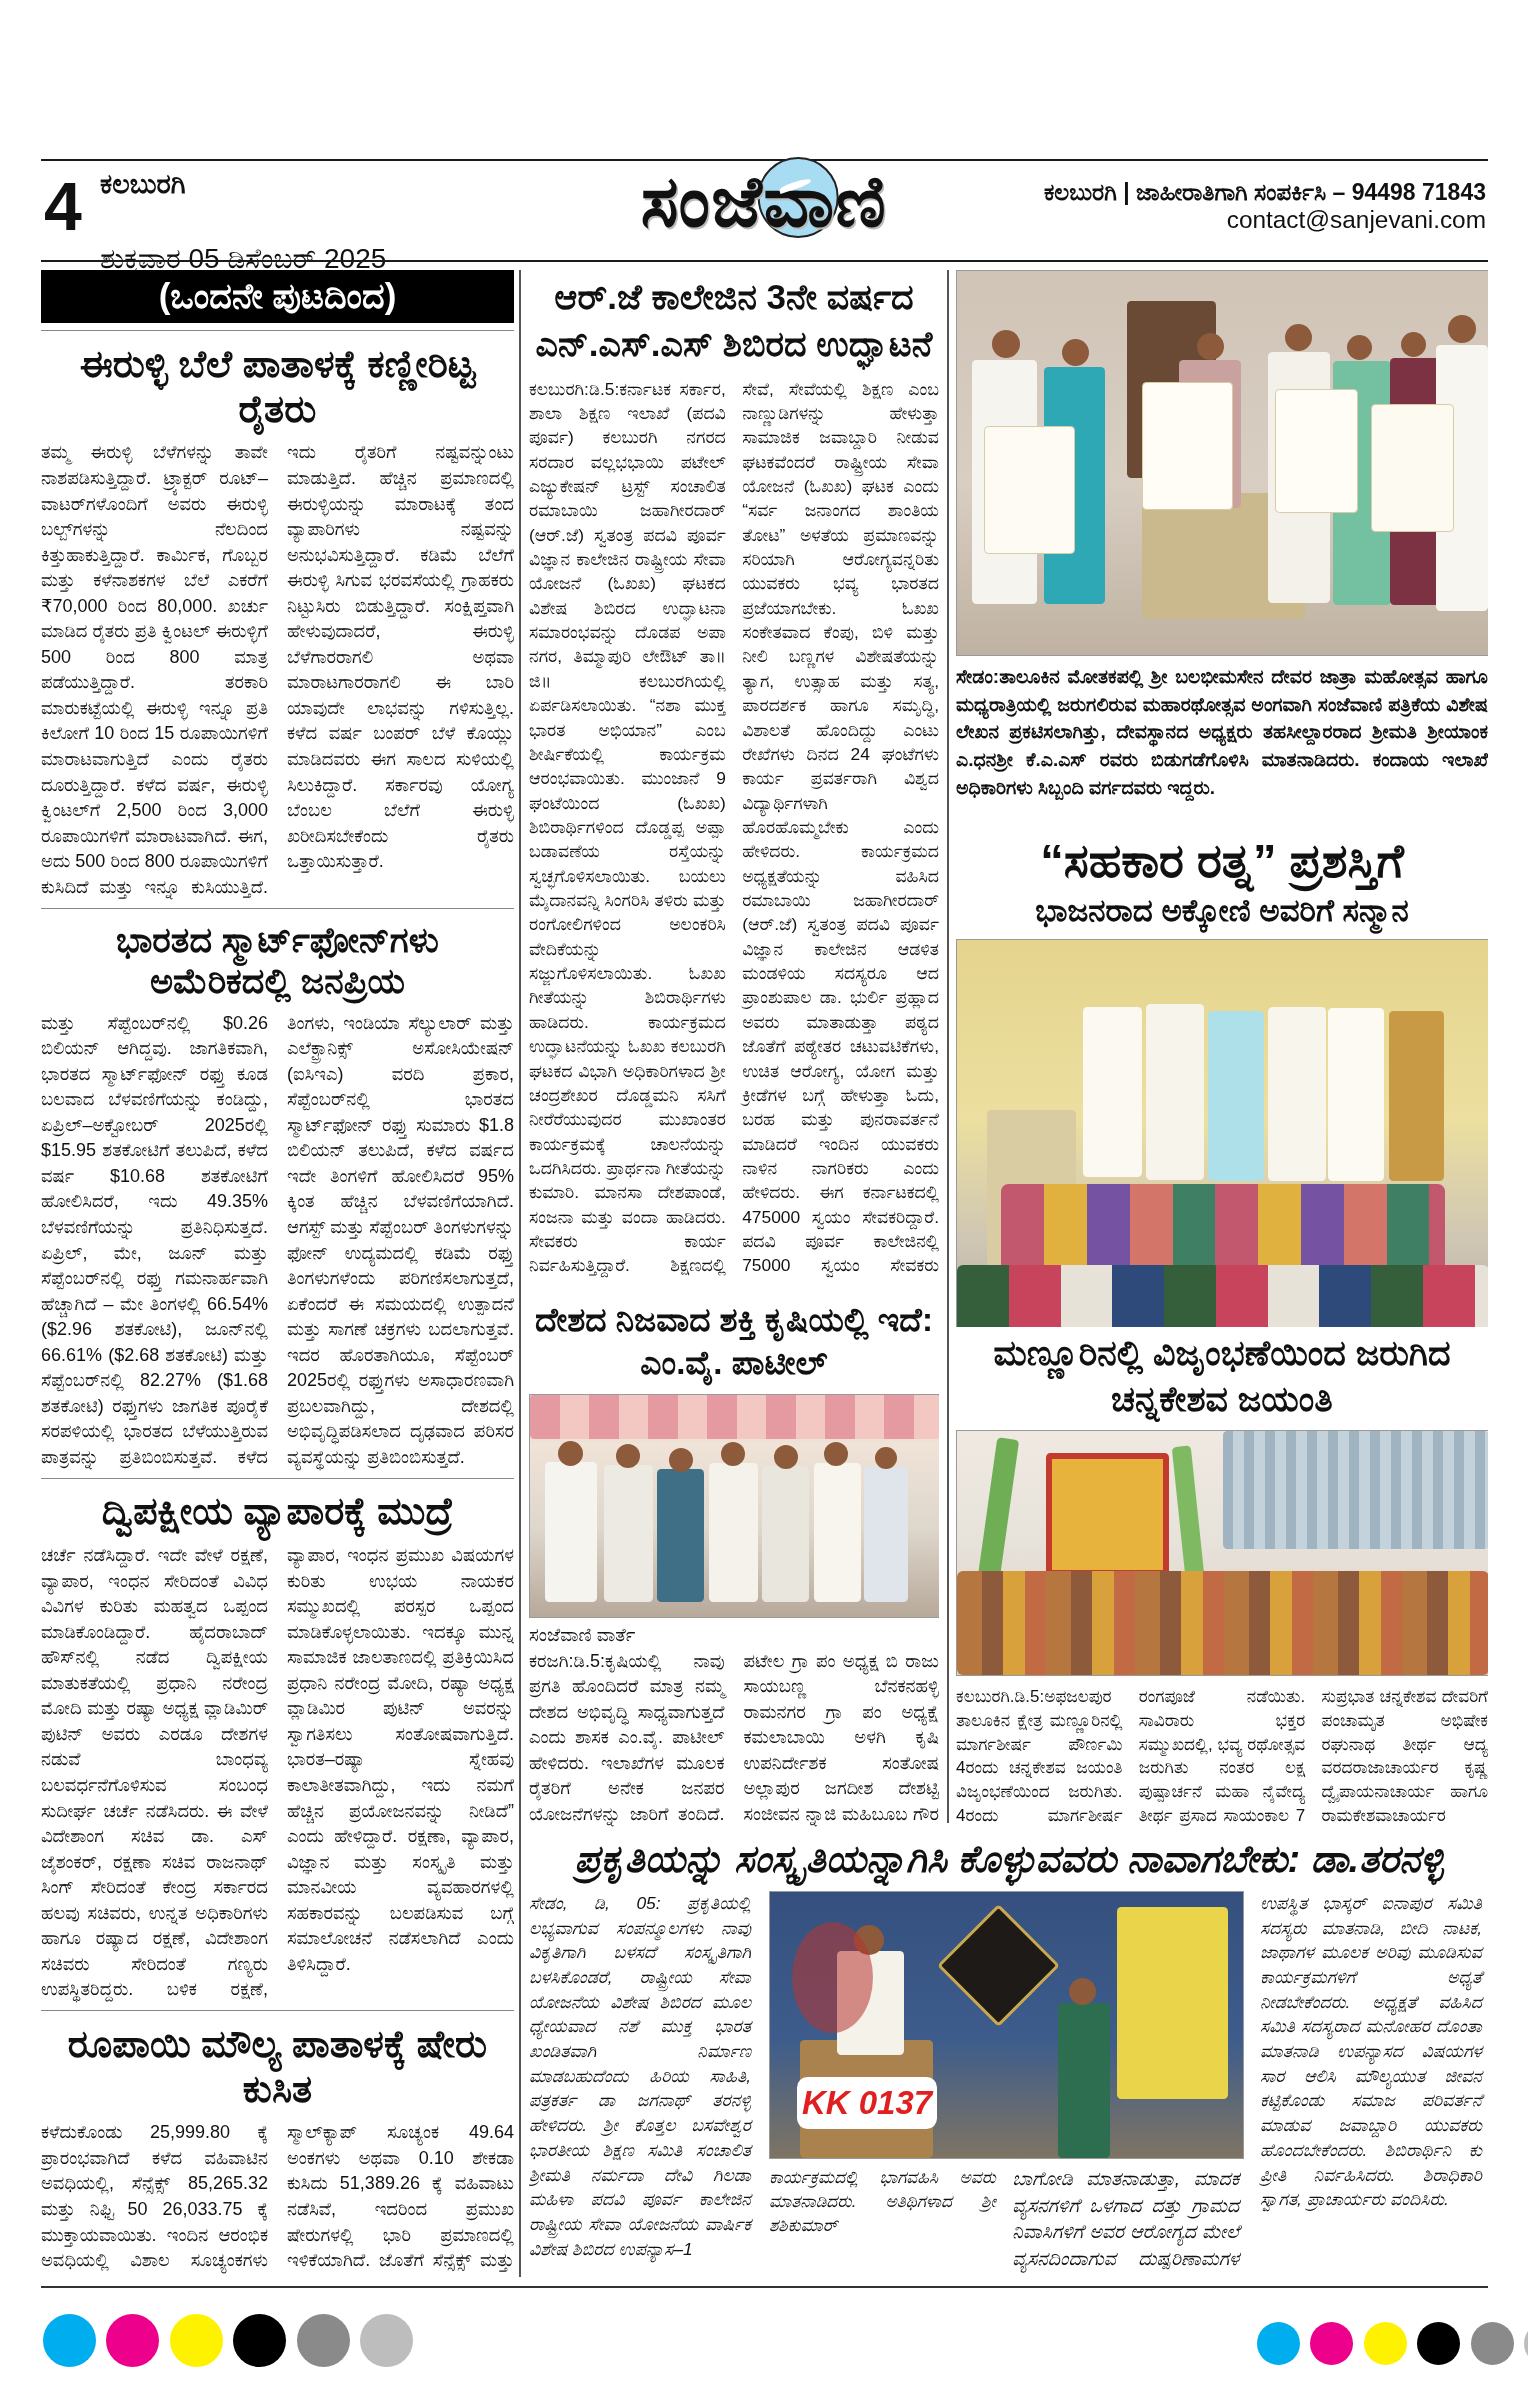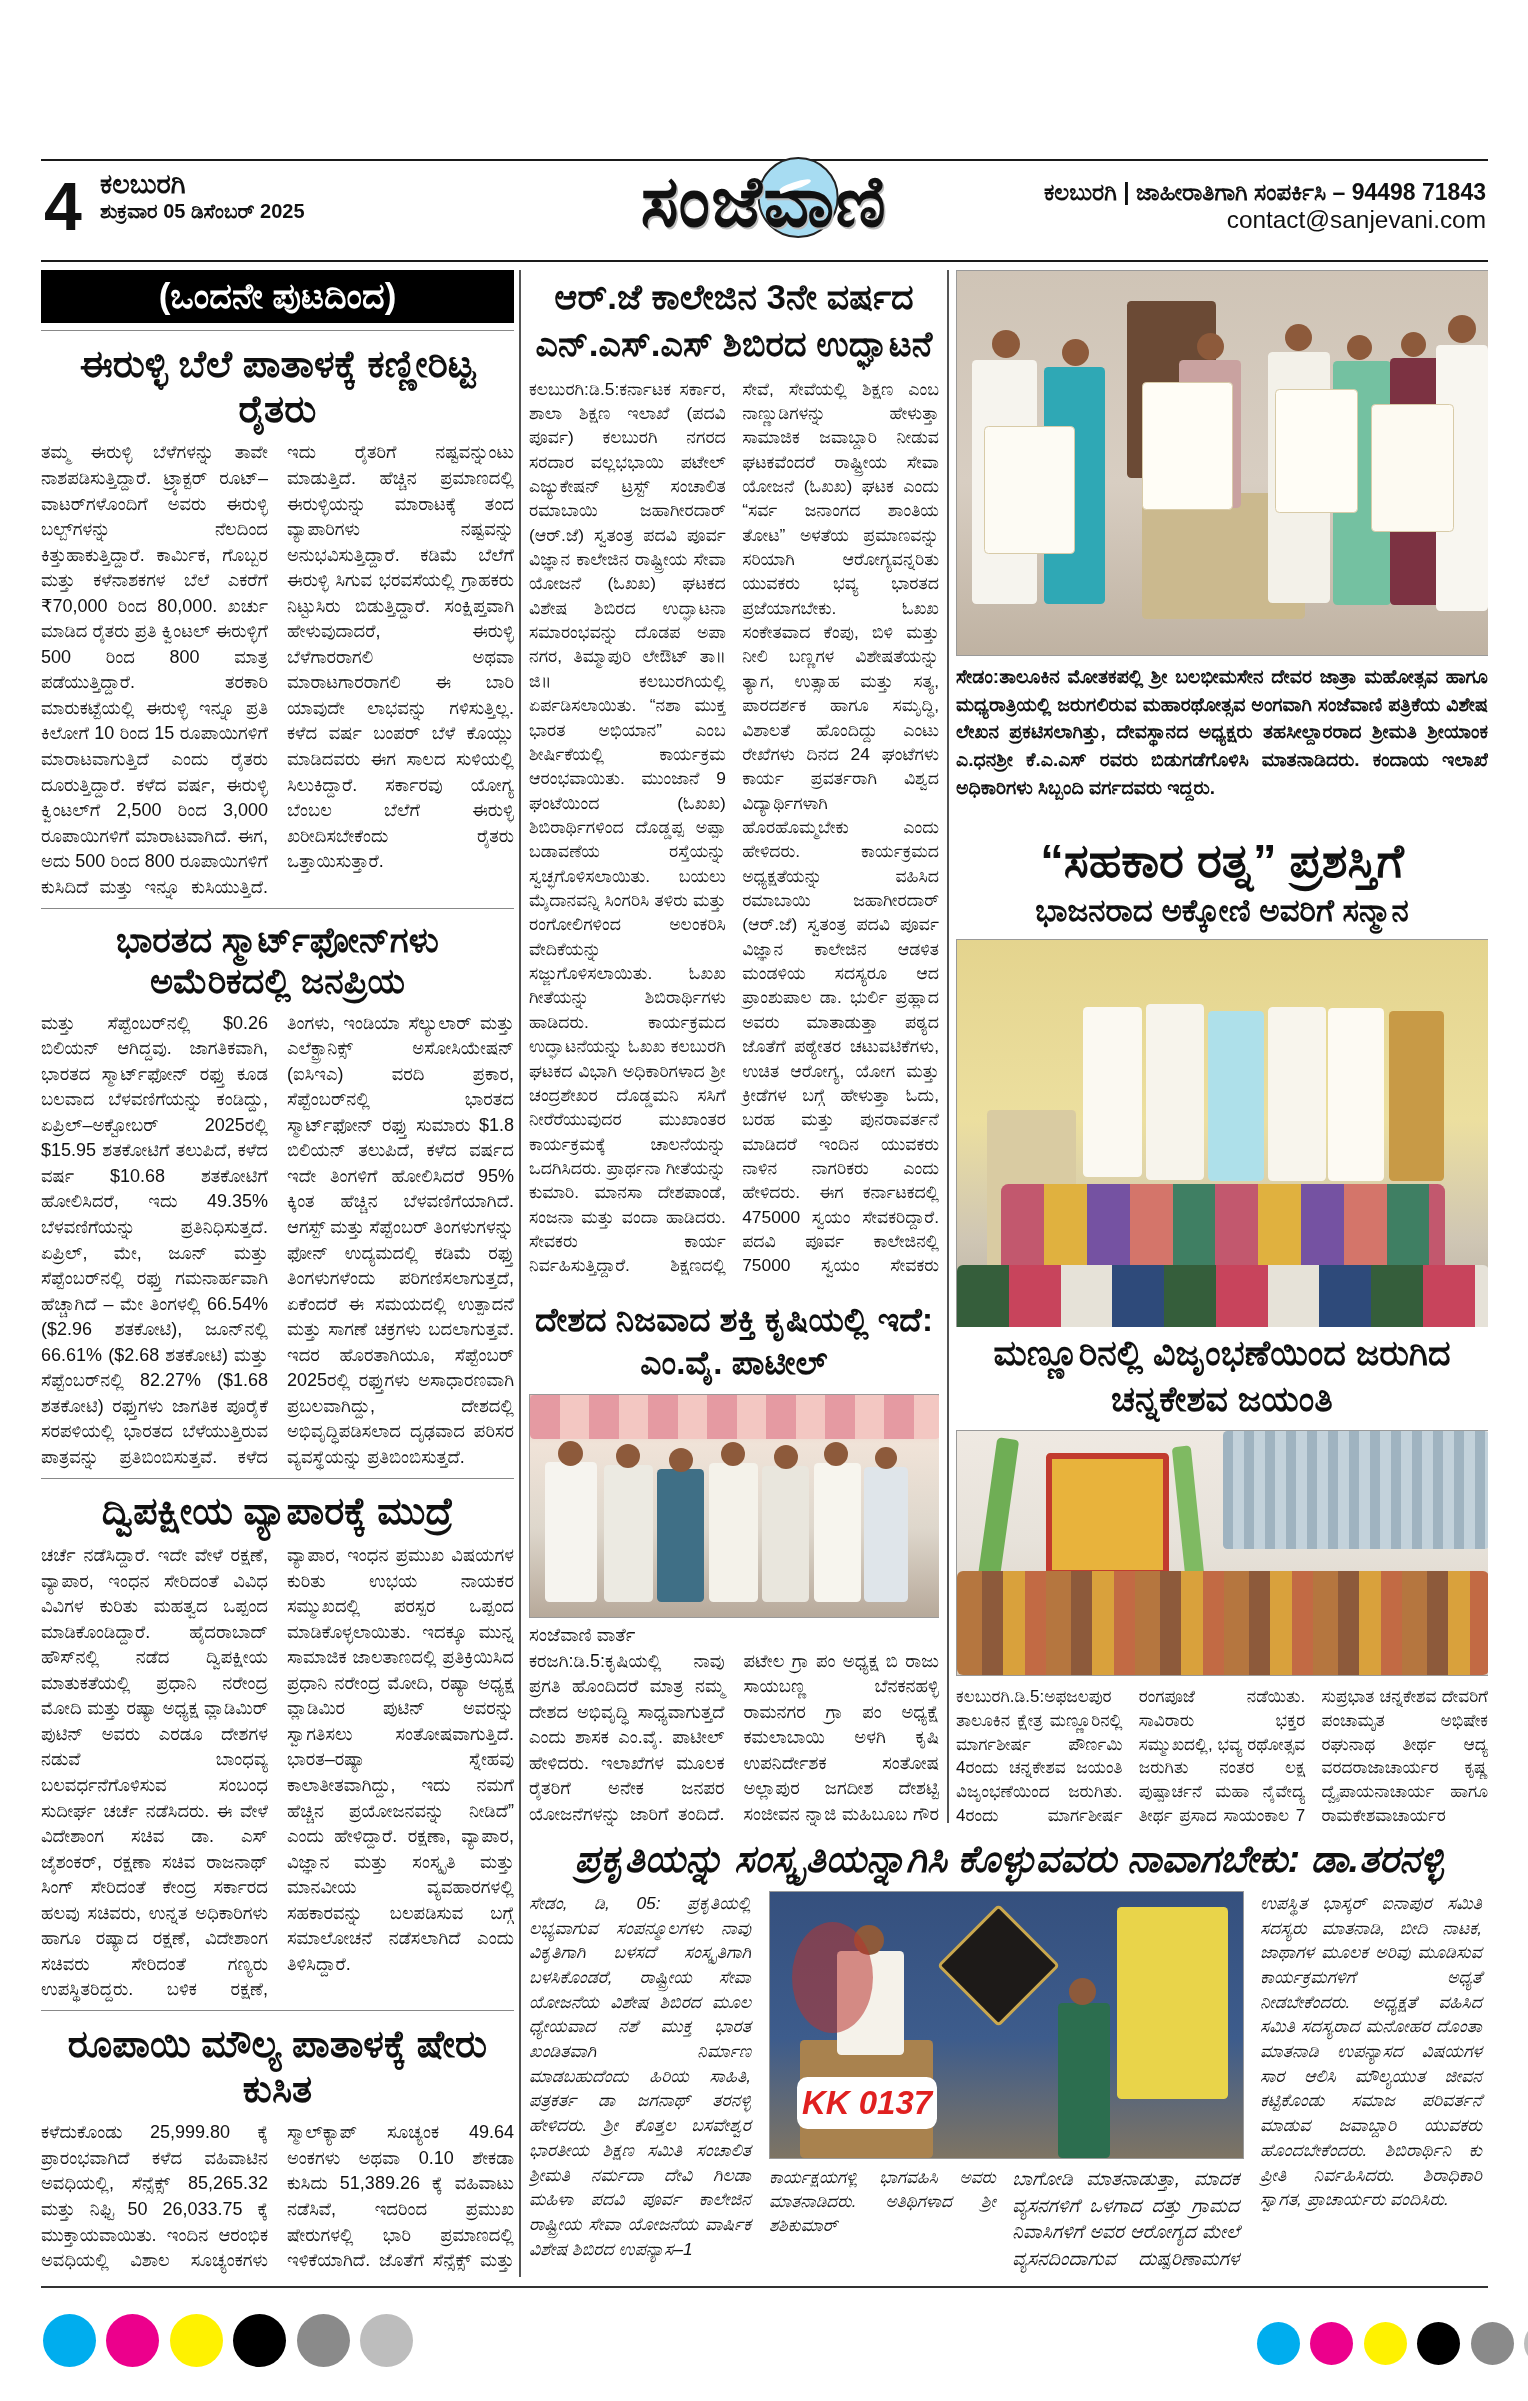--- a/index.html
+++ b/index.html
@@ -2,21 +2,21 @@
 <html style="font-size:12px"><head>
 <meta charset="utf-8">
 <style>
   html,body{margin:0;padding:0;background:#ffffff;}
   body{width:1528px;height:2401px;position:relative;font-family:"Liberation Sans","DejaVu Sans",sans-serif;color:#111;}
   .abs{position:absolute;}
   .rule{position:absolute;background:#1a1a1a;}
   
   #pagenum{font-size:68px;font-weight:700;line-height:1;}
   #edition{font-size:27px;font-weight:700;}
-  #dateline{font-size:20px;font-weight:700;}
+  #dateline{font-size:28px;font-weight:400;margin-top:43px;}
   #masthead{font-size:71px;font-weight:700;letter-spacing:1.5px;white-space:nowrap;text-shadow:1.5px 1.5px 0 #bbb;}
   #masthead .circ{position:absolute;left:117px;top:-4.4px;width:77px;height:77px;border-radius:50%;background:#a7dcf2;z-index:-1;border:2.2px solid #222;}
   #masthead .bird{position:absolute;left:138px;top:21px;width:33px;height:7.4px;background:#fff;border-radius:50% 50% 50% 0;transform:rotate(-18deg);}
   #contact1{font-size:23px;font-weight:700;text-align:right;}
   #contact2{font-size:24.4px;text-align:right;}
   
   .group{position:absolute;overflow:hidden;}
   .banner{background:#000;color:#fff;text-align:center;font-size:35px;font-weight:700;padding:6px 0;margin-bottom:7.4px;}
   .art{border-top:0.7px solid #888;padding-top:7.4px;margin-top:7.4px;}
   .art:first-child{border-top:none;margin-top:0;}
@@ -183,21 +183,21 @@
         <div class="fig" style="left:67px;top:59px;width:67px;height:104px;background:#f5f2ea;"></div>
         <div class="head" style="left:84px;top:33px;width:30px;height:30px;"></div>
         <div class="fig" style="left:185px;top:30px;width:81px;height:81px;background:#1d1a18;transform:rotate(45deg);border:3px solid #caa84e;"></div>
         <div class="fig" style="left:347px;top:15px;width:111px;height:192px;background:#e9d44a;"></div>
         <div class="fig" style="left:288px;top:111px;width:52px;height:155px;background:#2c6e4f;"></div>
         <div class="head" style="left:299px;top:86px;width:27px;height:27px;"></div>
         <div class="fig" style="left:22px;top:30px;width:81px;height:111px;background:#b8352f;border-radius:50%;opacity:.55;"></div>
         <div class="fig" style="left:27px;top:185px;width:140px;height:52px;background:#ffffff;border-radius:10.4px;display:flex;align-items:center;justify-content:center;font-size:33px;font-weight:700;color:#e02020;font-family:'Liberation Sans',sans-serif;">KK 0137</div>
       </div>
       <div style="display:flex;gap:16.3px;margin-top:7.4px;">
-        <div style="width:48%;font-size:17px;line-height:1.4;text-align:justify;">ಕಾರ್ಯಕ್ಷಯಗಳ್ಲಿ ಭಾಗವಹಿಸಿ ಅವರು ಮಾತನಾಡಿದರು. ಅತಿಥಿಗಳಾದ ಶ್ರೀ ಶಶಿಕುಮಾರ್</div>
+        <div style="width:48%;font-size:17px;line-height:1.4;text-align:justify;">ಕಾರ್ಯಕ್ರಮದಲ್ಲಿ ಭಾಗವಹಿಸಿ ಅವರು ಮಾತನಾಡಿದರು. ಅತಿಥಿಗಳಾದ ಶ್ರೀ ಶಶಿಕುಮಾರ್</div>
         <div style="width:48%;font-size:19px;line-height:1.4;text-align:justify;">ಬಾಗೋಡಿ ಮಾತನಾಡುತ್ತಾ, ಮಾದಕ ವ್ಯಸನಗಳಿಗೆ ಒಳಗಾದ ದತ್ತು ಗ್ರಾಮದ ನಿವಾಸಿಗಳಿಗೆ ಅವರ ಆರೋಗ್ಯದ ಮೇಲೆ ವ್ಯಸನದಿಂದಾಗುವ ದುಷ್ಪರಿಣಾಮಗಳ ಅರಿವು ಮೂಡಿಸುವ ಜವಾಬ್ದಾರಿ</div>
       </div>
     </div>
     <div style="width:222px;font-size:17.4px;line-height:1.42;text-align:justify;">ಉಪಸ್ಥಿತ ಭಾಸ್ಕರ್ ಐನಾಪುರ ಸಮಿತಿ ಸದಸ್ಯರು ಮಾತನಾಡಿ, ಬೀದಿ ನಾಟಕ, ಜಾಥಾಗಳ ಮೂಲಕ ಅರಿವು ಮೂಡಿಸುವ ಕಾರ್ಯಕ್ರಮಗಳಿಗೆ ಅಧ್ಯತೆ ನೀಡಬೇಕೆಂದರು. ಅಧ್ಯಕ್ಷತೆ ವಹಿಸಿದ ಸಮಿತಿ ಸದಸ್ಯರಾದ ಮನೋಹರ ದೊಂತಾ ಮಾತನಾಡಿ ಉಪನ್ಯಾಸದ ವಿಷಯಗಳ ಸಾರ ಆಲಿಸಿ ಮೌಲ್ಯಯುತ ಜೀವನ ಕಟ್ಟಿಕೊಂಡು ಸಮಾಜ ಪರಿವರ್ತನೆ ಮಾಡುವ ಜವಾಬ್ದಾರಿ ಯುವಕರು ಹೊಂದಬೇಕೆಂದರು. ಶಿಬಿರಾರ್ಥಿನಿ ಕು ಪ್ರೀತಿ ನಿರ್ವಹಿಸಿದರು. ಶಿರಾಧಿಕಾರಿ ಸ್ವಾಗತ, ಪ್ರಾಚಾರ್ಯರು ವಂದಿಸಿರು.</div>
   </div>
 </div>
 
 <div class="rule" style="left:41px;top:2286px;width:1447px;height:1.5px;background:#333;"></div>
 
 <div class="dots" style="left:43px;top:2314px;">

